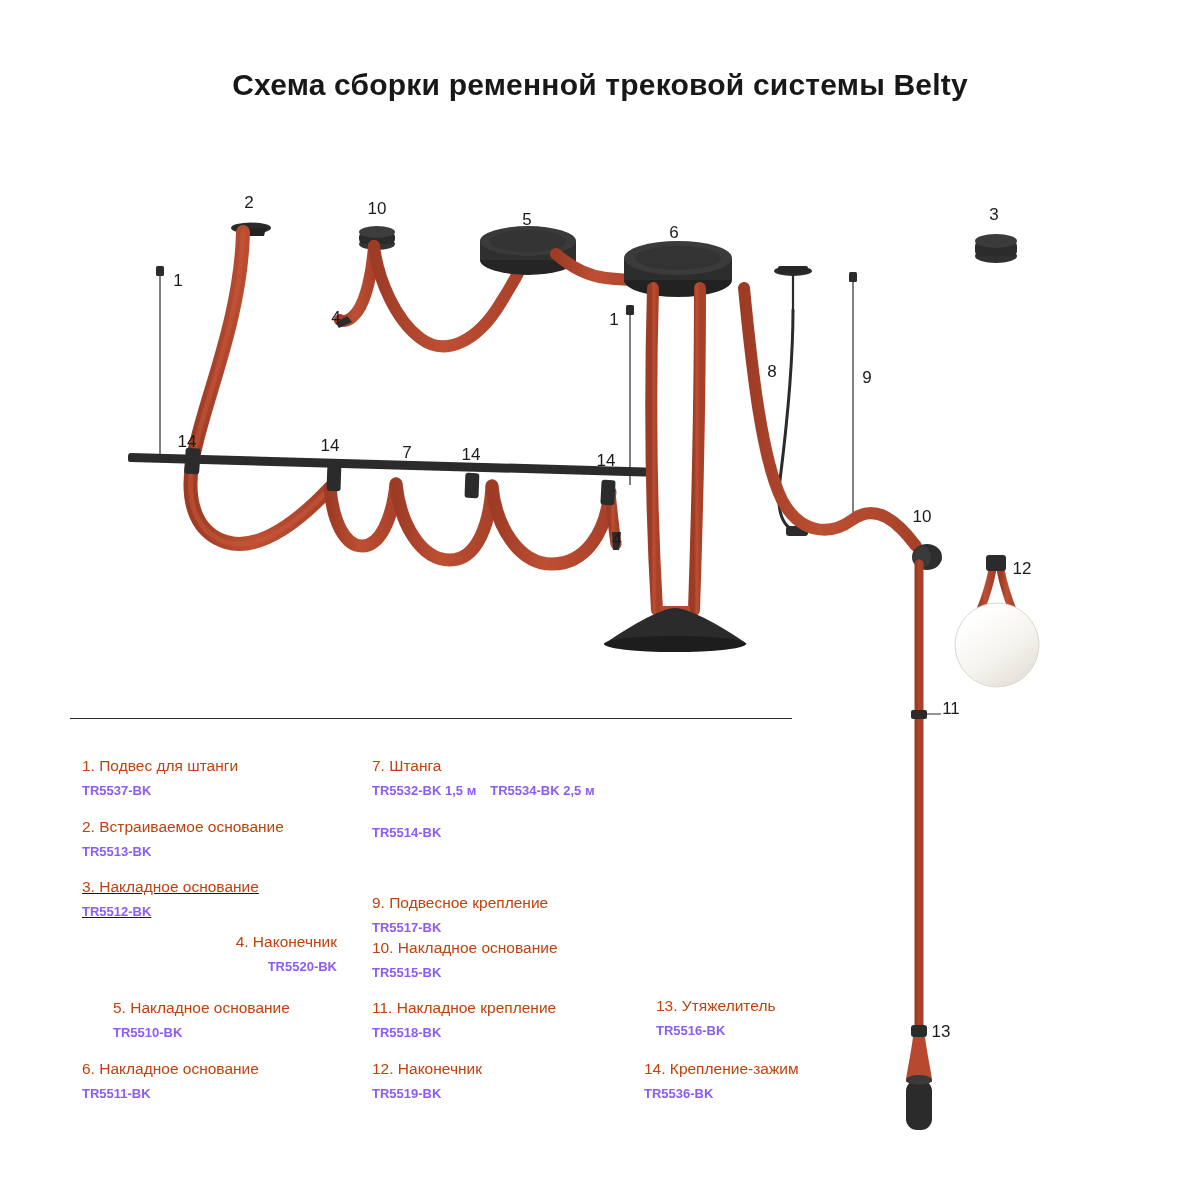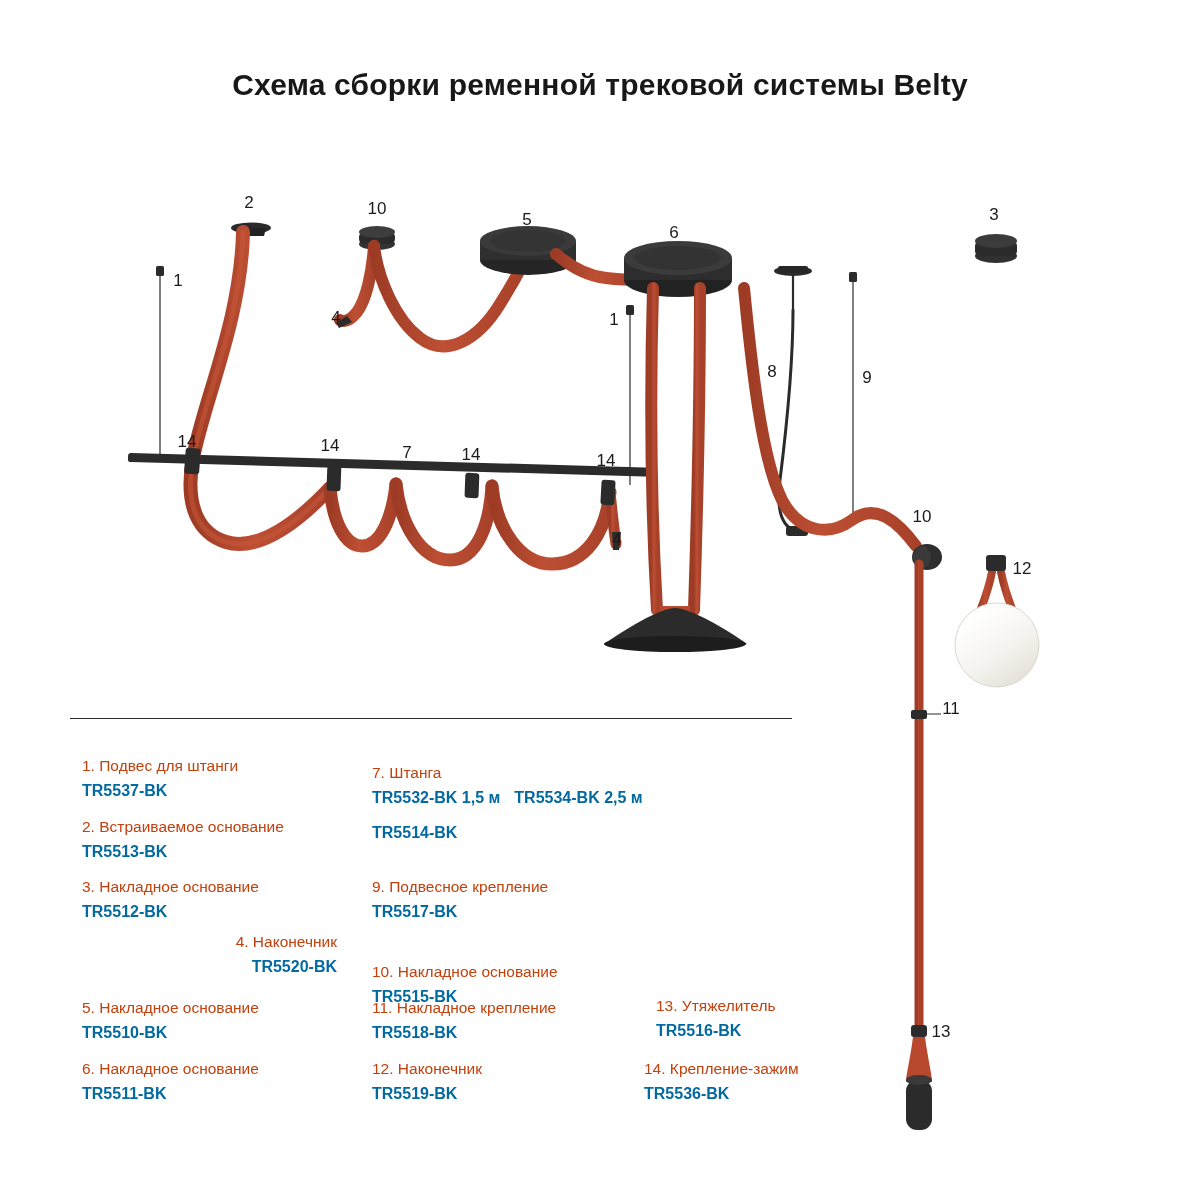--- a/index.html
+++ b/index.html
@@ -71,24 +71,24 @@
     width: 100%;
   }
   .legend-name {
     font-size: 15.5px;
     line-height: 19px;
     color: #c2410c;
     white-space: nowrap;
   }
   .legend-code {
     margin-top: 6px;
-    font-size: 16px;
+    font-size: 13px;
     font-weight: 700;
     line-height: 19px;
-    color: #0369a1;
+    color: #8b5cf6;
     white-space: nowrap;
   }
   .legend-code .sep { display: inline-block; width: 14px; }
 </style>
 </head>
 <body>
 
 <div id="page">
 
   <div id="title">Схема сборки ременной трековой системы Belty</div>
@@ -284,50 +284,50 @@
     <div class="legend-cols" id="legend-cols">
         <div class="legend-col c1">
           <div class="legend-item" style="top: 0px;">
             <div class="legend-name">1. Подвес для штанги</div>
             <div class="legend-code">TR5537-BK</div>
           </div>
           <div class="legend-item" style="top: 60.5px;">
             <div class="legend-name">2. Встраиваемое основание</div>
             <div class="legend-code">TR5513-BK</div>
           </div>
-          <div class="legend-item" style="top: 121px;">
+          <div class="legend-item" style="top: 121px; text-decoration: underline;">
             <div class="legend-name">3. Накладное основание</div>
             <div class="legend-code">TR5512-BK</div>
           </div>
           <div class="legend-item" style="top: 176px; text-align: right;">
             <div class="legend-name">4. Наконечник</div>
             <div class="legend-code">TR5520-BK</div>
           </div>
-          <div class="legend-item" style="top: 242px;">
+          <div class="legend-item" style="top: 242px; margin-left: 31px;">
             <div class="legend-name">5. Накладное основание</div>
             <div class="legend-code">TR5510-BK</div>
           </div>
           <div class="legend-item" style="top: 302.5px;">
             <div class="legend-name">6. Накладное основание</div>
             <div class="legend-code">TR5511-BK</div>
           </div>
         </div>
         <div class="legend-col c2">
-          <div class="legend-item" style="top: 7px;">
+          <div class="legend-item" style="top: 0px;">
             <div class="legend-name">7. Штанга</div>
             <div class="legend-code"><span>TR5532-BK  1,5 м</span><span class="sep"></span><span>TR5534-BK  2,5 м</span></div>
           </div>
           <div class="legend-item" style="top: 60.5px;">
             <div class="legend-code">TR5514-BK</div>
           </div>
-          <div class="legend-item" style="top: 121px;">
+          <div class="legend-item" style="top: 137px;">
             <div class="legend-name">9. Подвесное крепление</div>
             <div class="legend-code">TR5517-BK</div>
           </div>
-          <div class="legend-item" style="top: 181.5px; margin-top: 24px;">
+          <div class="legend-item" style="top: 181.5px;">
             <div class="legend-name">10. Накладное основание</div>
             <div class="legend-code">TR5515-BK</div>
           </div>
           <div class="legend-item" style="top: 242px;">
             <div class="legend-name">11. Накладное крепление</div>
             <div class="legend-code">TR5518-BK</div>
           </div>
           <div class="legend-item" style="top: 302.5px;">
             <div class="legend-name">12. Наконечник</div>
             <div class="legend-code">TR5519-BK</div>

